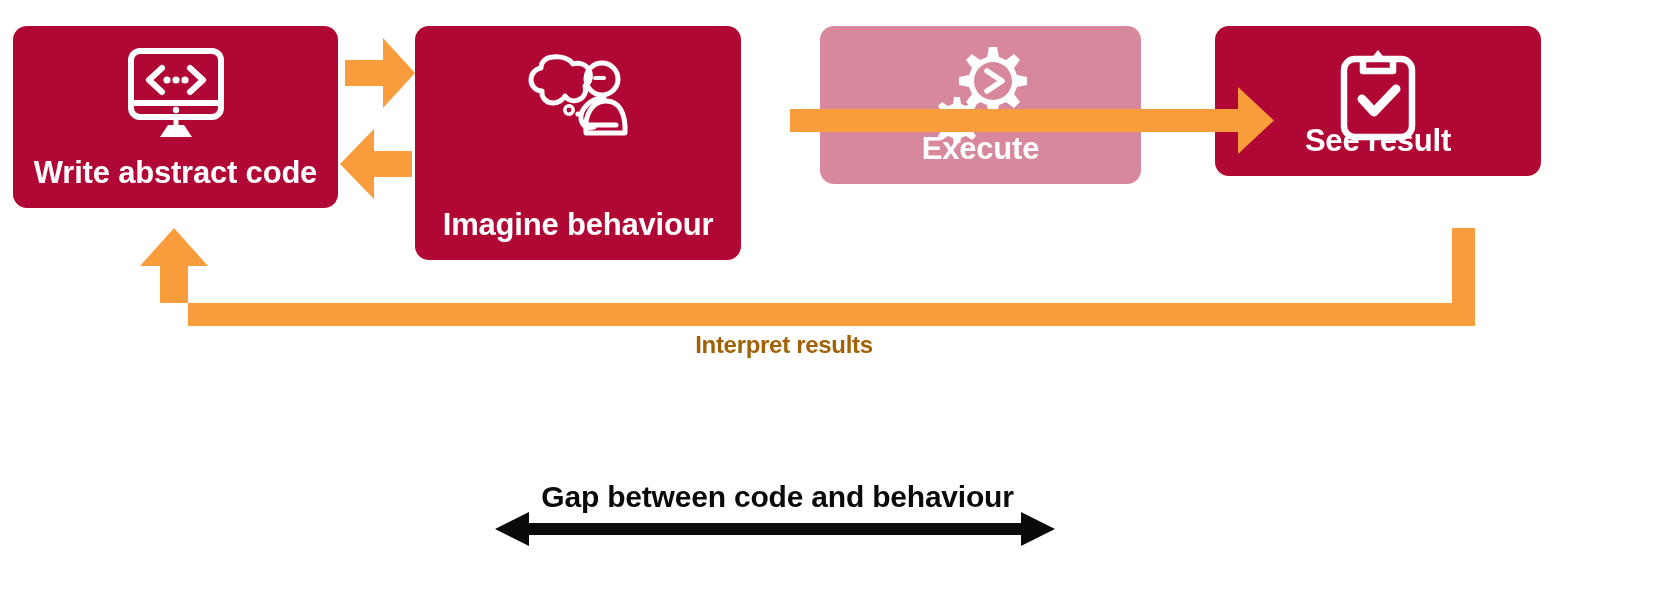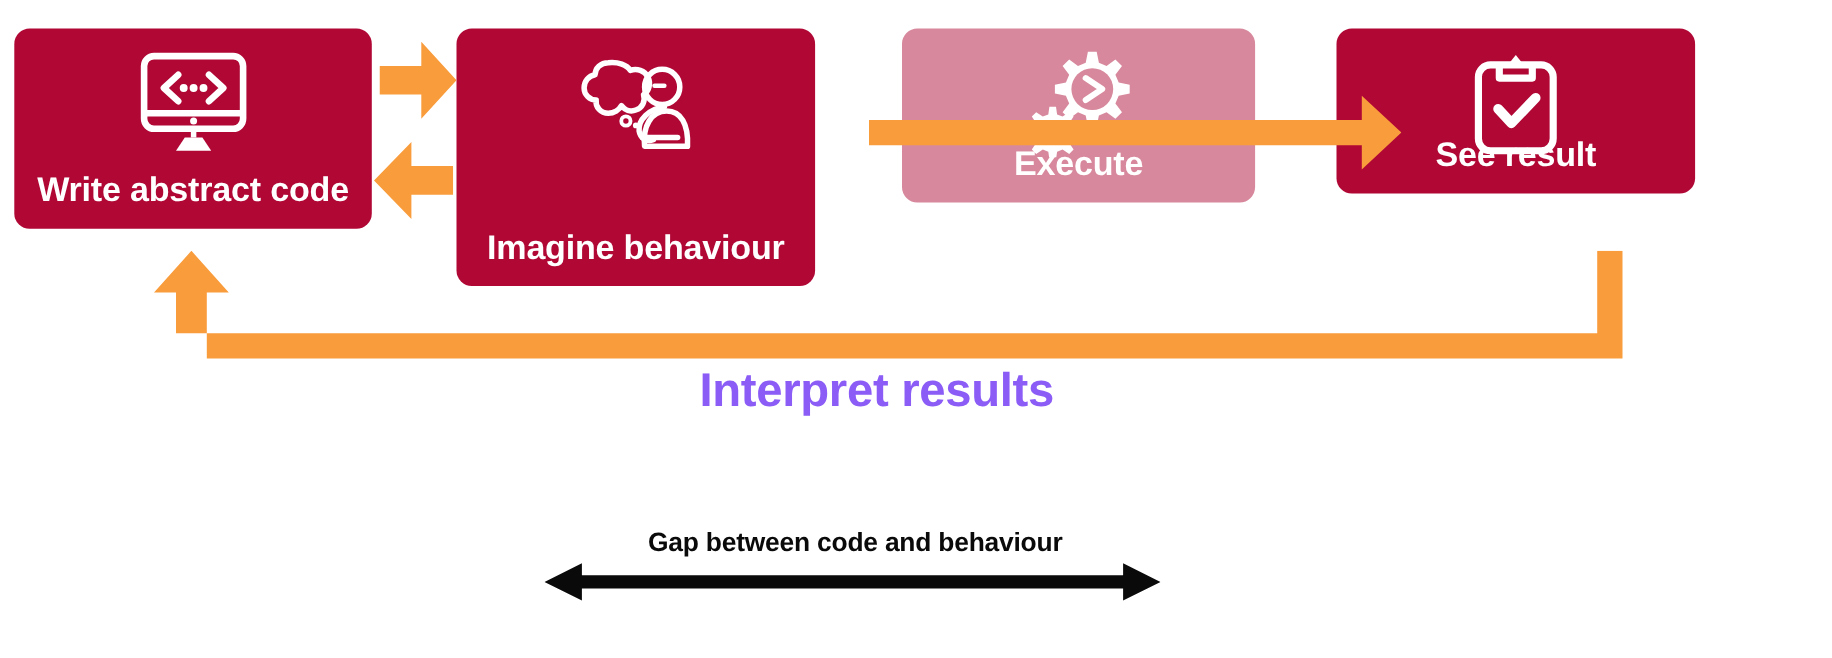--- a/index.html
+++ b/index.html
@@ -68,40 +68,40 @@
 
   
   #arrow-execute { left: 790px; top: 83px; width: 484px; height: 75px; }
 
   
   #arrow-interpret { left: 140px; top: 228px; width: 1345px; height: 110px; }
 
   
   #interpret-label {
     position: absolute;
-    left: 17px;
+    left: 4px;
     top: 331px;
     width: 1560px;
     text-align: center;
-    color: #8b5cf6;
-    font-size: 43px;
+    color: #a16207;
+    font-size: 24px;
     font-weight: 700;
     letter-spacing: -0.3px;
     font-family: "Liberation Sans", sans-serif;
   }
 
   
   #gap-label {
     position: absolute;
     left: 0;
     top: 480px;
     width: 1555px;
     text-align: center;
     color: #0a0a0a;
-    font-size: 24px;
+    font-size: 30px;
     font-weight: 700;
     letter-spacing: -0.2px;
     font-family: "Liberation Sans", sans-serif;
   }
   #gap-arrow {
     position: absolute;
     left: 495px;
     top: 508px;
     width: 560px;
     height: 42px;

